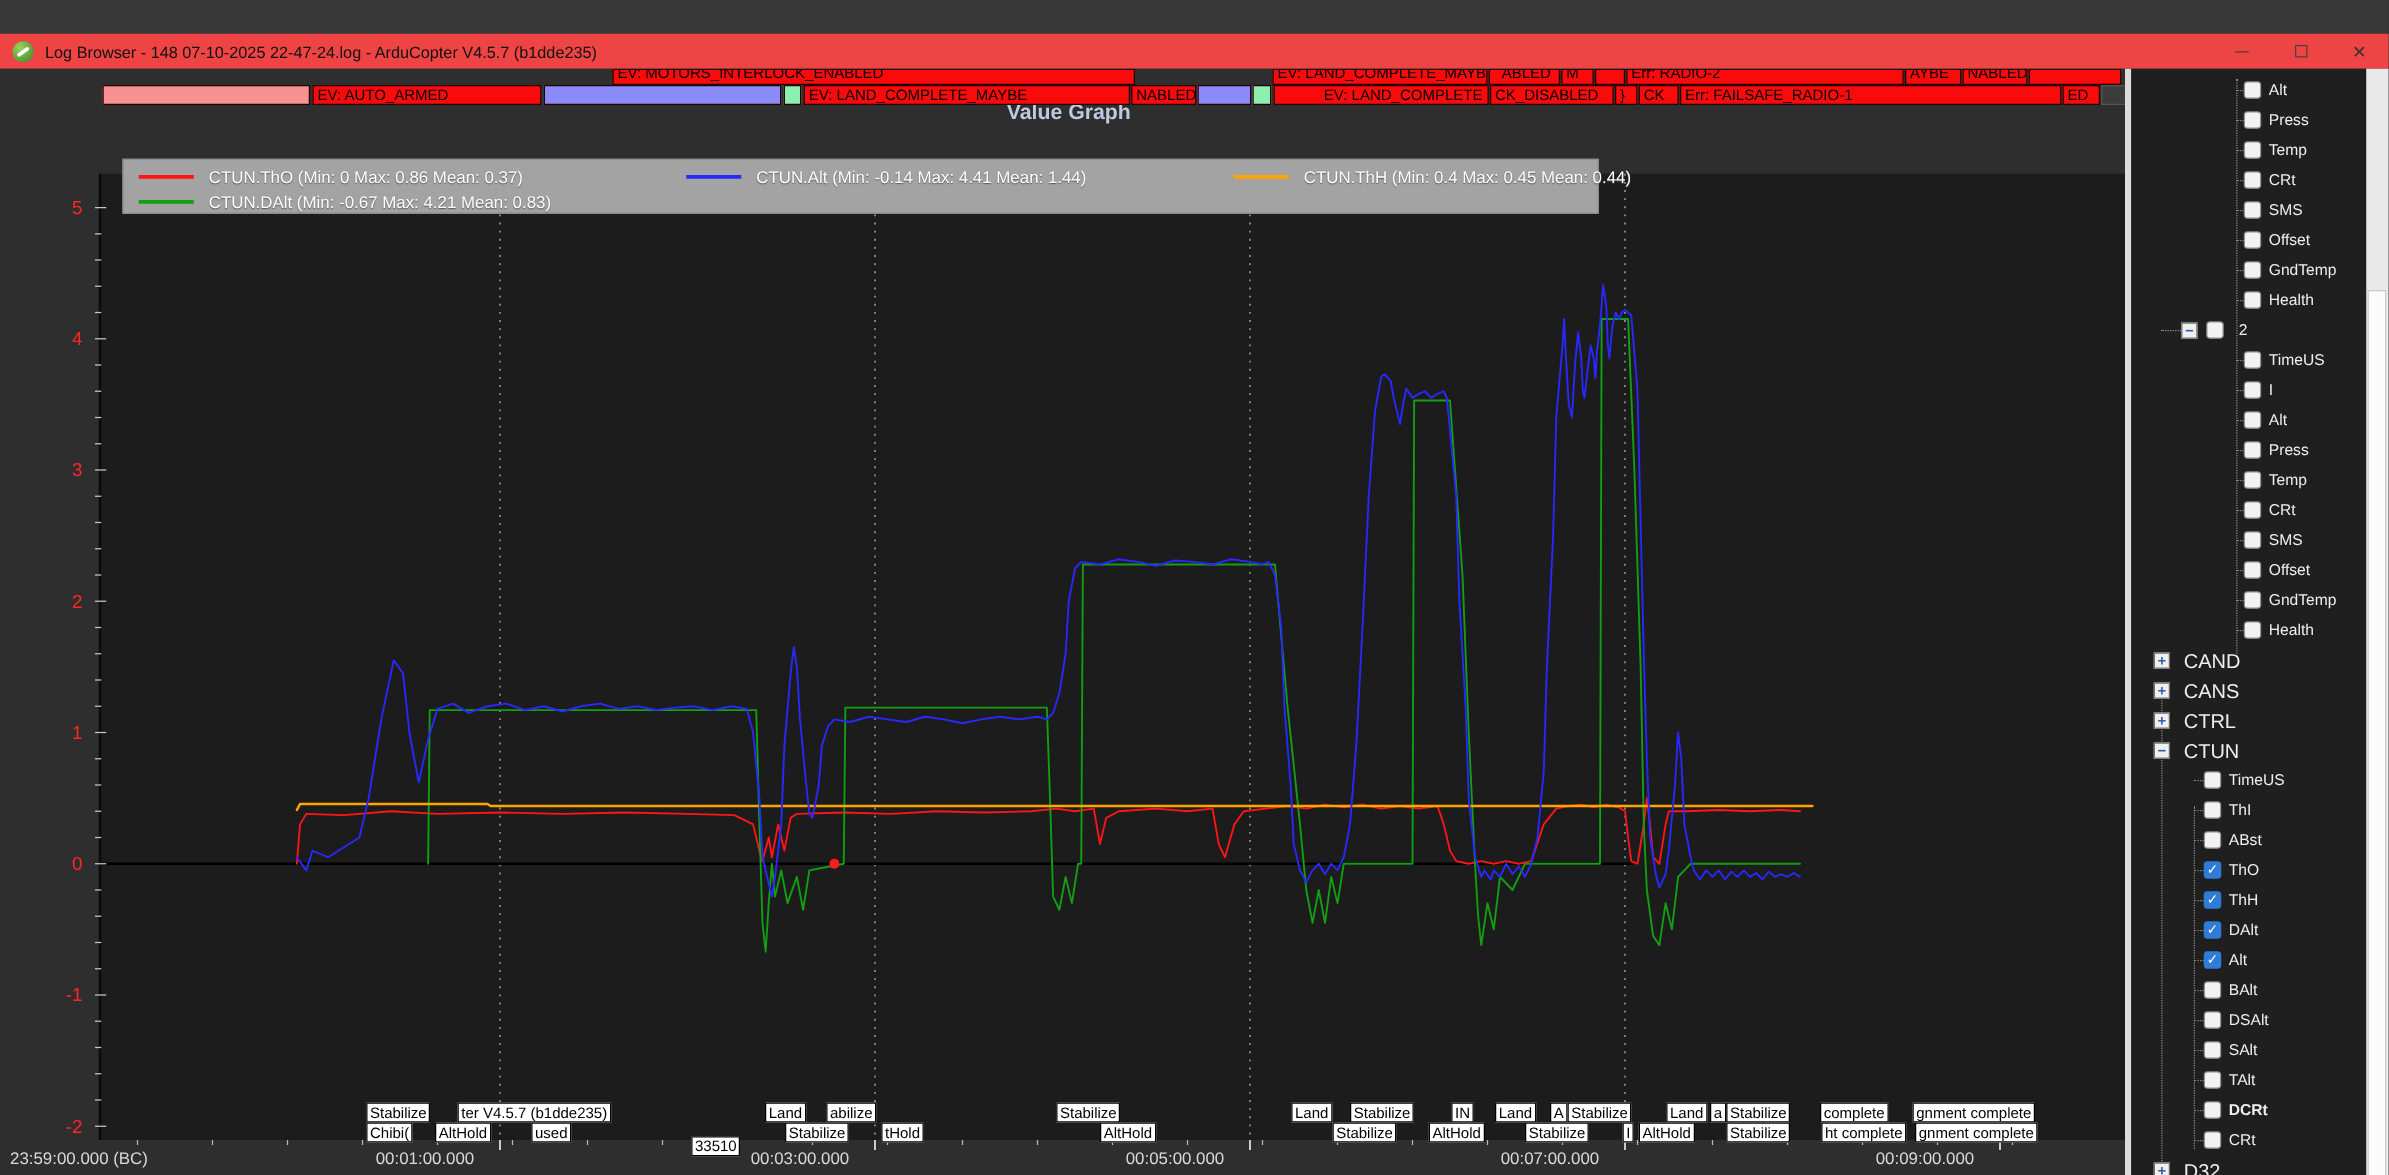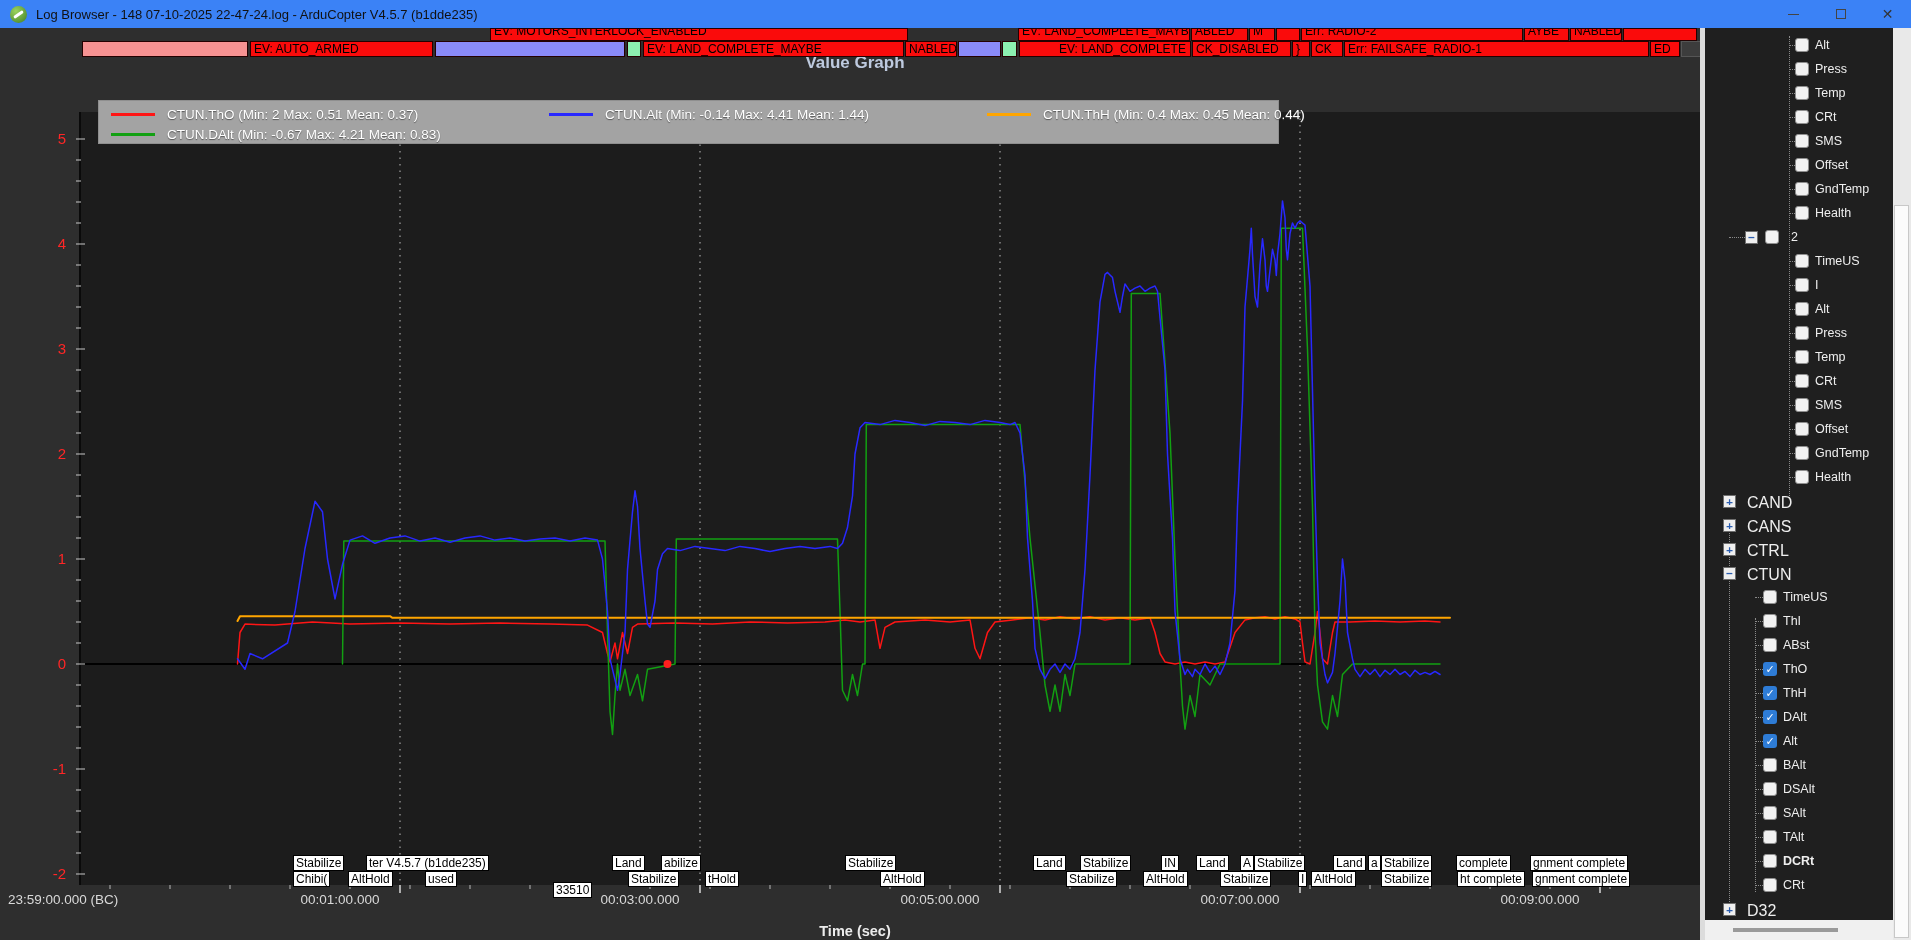--- a/index.html
+++ b/index.html
@@ -1,20 +1,20 @@
 <!DOCTYPE html>
 <html><head>
 <meta charset="utf-8">
 <style>
   * { margin:0; padding:0; box-sizing:border-box; }
   html,body { width:1911px; height:940px; overflow:hidden; background:#383838;
               font-family:"Liberation Sans", sans-serif; }
 
   
-  .titlebar{height:28px;background:#3b82f6;display:flex;align-items:center;position:relative;}
+  .titlebar{height:28px;background:#ef4444;display:flex;align-items:center;position:relative;margin-top:27px;}
   .app-icon{width:17px;height:17px;border-radius:50%;margin:0 9px 0 10px;
             background:radial-gradient(circle at 35% 30%,#9bd45e,#3f7d23);position:relative;flex:0 0 auto;}
   .app-icon .slash{position:absolute;left:3px;top:7px;width:11px;height:3px;background:#fff;
                    border-radius:2px;transform:rotate(-35deg);}
   .title-text{font-size:13px;color:#111;white-space:nowrap;}
   .win-btns{position:absolute;right:0;top:0;height:28px;display:flex;}
   .win-btn{width:47px;height:28px;display:flex;align-items:center;justify-content:center;color:#444;}
   .glyph-min{width:11px;height:1px;background:#444;}
   .glyph-max{width:10px;height:10px;border:1px solid #444;}
   .glyph-close{font-size:14px;line-height:14px;color:#333;}
@@ -186,21 +186,21 @@
         <circle cx="667.5" cy="636" r="4" fill="#ff1e1e"></circle>
       </svg>
     <div class="value-title">Value Graph</div>
     <div class="evrow" id="evrow1">
         <div class="evbox red" style="left: 490px; width: 418px;">
           <span>EV: MOTORS_INTERLOCK_ENABLED</span>
         </div>
         <div class="evbox red" style="left: 1018px; width: 172px;">
           <span>EV: LAND_COMPLETE_MAYBE</span>
         </div>
-        <div class="evbox red" style="left: 1191px; width: 57px;">
+        <div class="evbox red" style="left: 1191px; width: 57px; text-align: center;">
           <span>ABLED</span>
         </div>
         <div class="evbox red" style="left: 1249px; width: 26px;">
           <span>M</span>
         </div>
         <div class="evbox red" style="left: 1276px; width: 24px;">
           <span></span>
         </div>
         <div class="evbox red" style="left: 1301px; width: 222px;">
           <span>Err: RADIO-2</span>
@@ -228,21 +228,21 @@
         <div class="evbox red" style="left: 1192px; width: 99px;"><span>CK_DISABLED</span></div>
         <div class="evbox red" style="left: 1292px; width: 18px;"><span>}</span></div>
         <div class="evbox red" style="left: 1311px; width: 32px;"><span>CK</span></div>
         <div class="evbox red" style="left: 1344px; width: 305px;"><span>Err: FAILSAFE_RADIO-1</span></div>
         <div class="evbox red" style="left: 1650px; width: 30px;"><span>ED</span></div>
         <div class="evbox dark" style="left: 1681px; width: 22px;"><span></span></div>
       </div>
     <div class="legend" id="legend">
         <div class="lg-entry" style="left: 12px; top: 3px;">
           <div class="lg-swatch" style="background: rgb(255, 21, 21);"></div>
-          <span>CTUN.ThO  (Min: 2 Max: 0.51 Mean: 0.37)</span>
+          <span>CTUN.ThO  (Min: 0 Max: 0.86 Mean: 0.37)</span>
         </div>
         <div class="lg-entry" style="left: 450px; top: 3px;">
           <div class="lg-swatch" style="background: rgb(40, 40, 255);"></div>
           <span>CTUN.Alt  (Min: -0.14 Max: 4.41 Mean: 1.44)</span>
         </div>
         <div class="lg-entry" style="left: 888px; top: 3px;">
           <div class="lg-swatch" style="background: rgb(255, 165, 0);"></div>
           <span>CTUN.ThH  (Min: 0.4 Max: 0.45 Mean: 0.44)</span>
         </div>
         <div class="lg-entry" style="left: 12px; top: 23px;">

